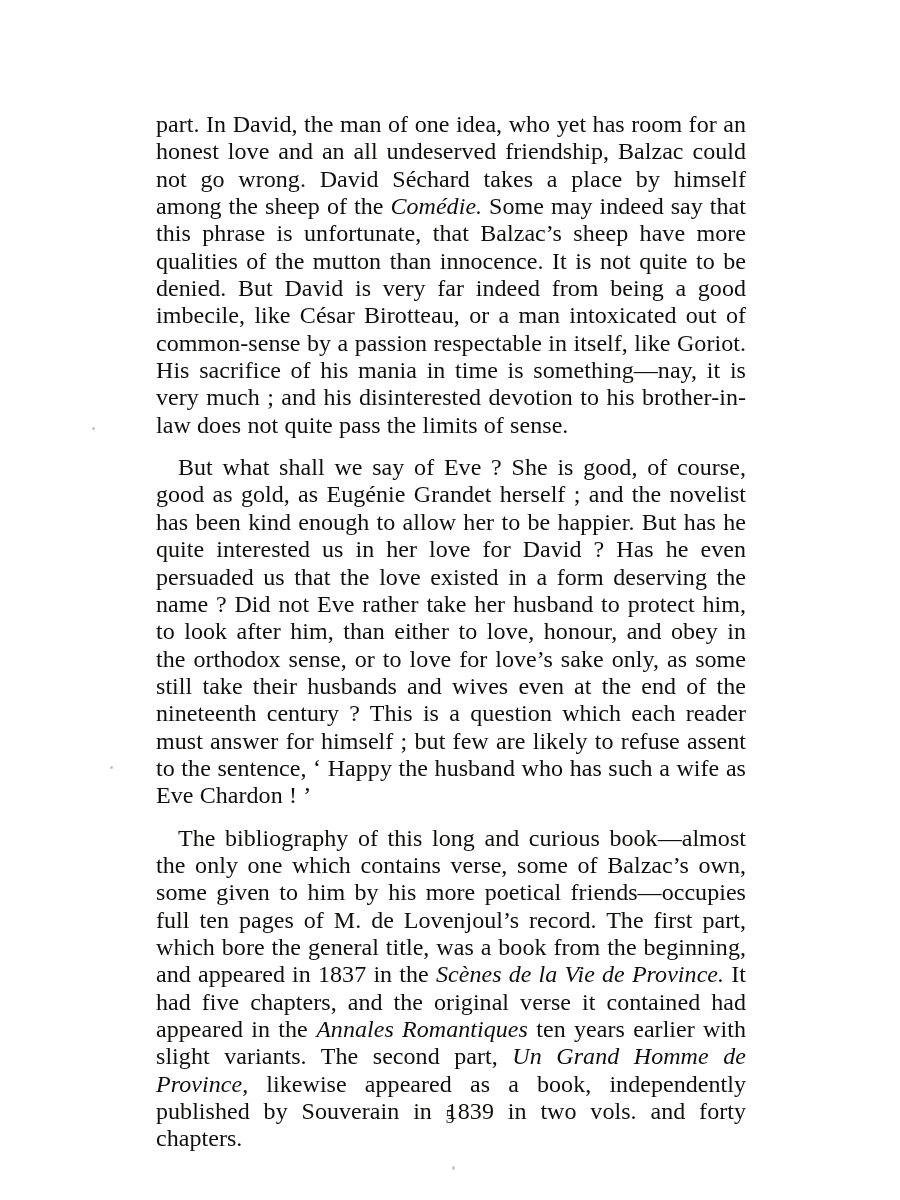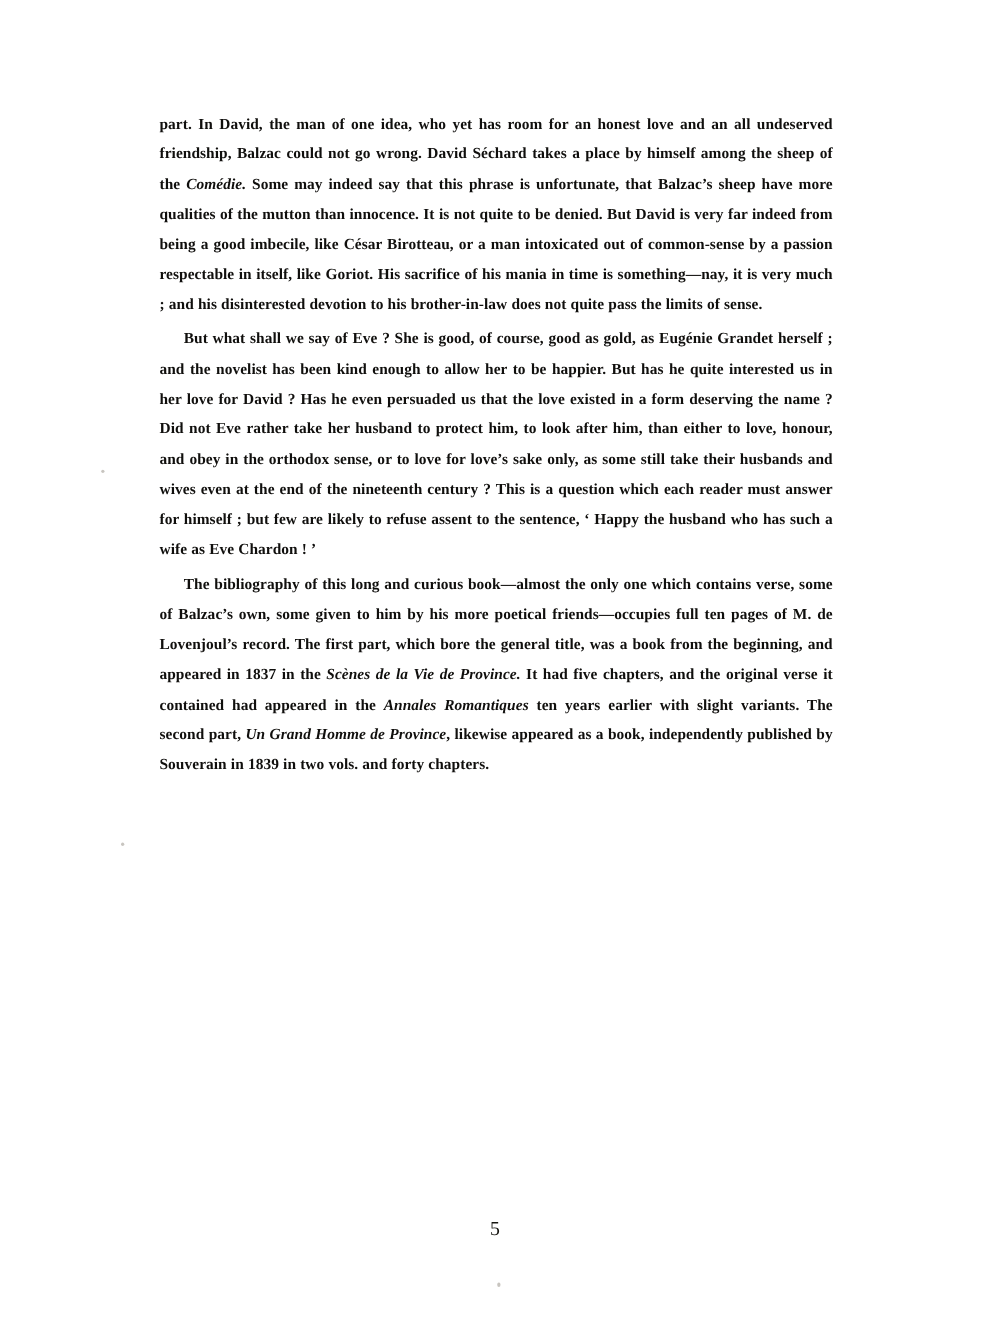--- a/index.html
+++ b/index.html
@@ -16,31 +16,30 @@
     font-family: "Liberation Serif", "DejaVu Serif", serif;
     color: #111111;
   }
   .textblock {
     position: absolute;
     left: 141px;
     top: 96px;
     width: 620px;
   }
   p.para {
-    margin: 4px;
+    margin: 15px;
     text-align: justify;
     text-justify: inter-word;
-    font-size: 14px;
+    font-size: 24px;
     line-height: 27.35px;
     color: #100f0d;
     -webkit-font-smoothing: antialiased;
     letter-spacing: 0.05px;
     word-spacing: 0.2px;
     hyphens: none;
-    font-weight: bold;
   }
   p.para.indent {
     text-indent: 22px;
   }
   
   i {
     font-style: italic;
   }
   .folio {
     position: absolute;

